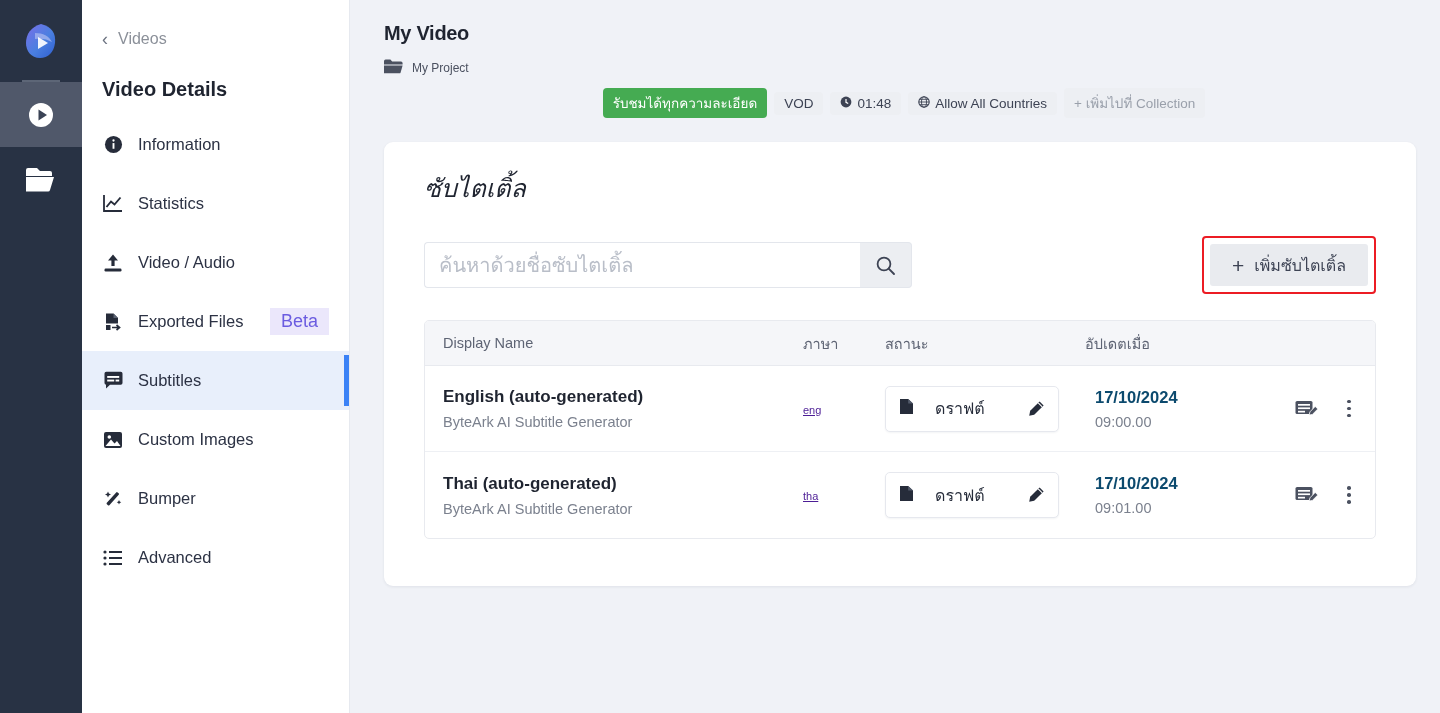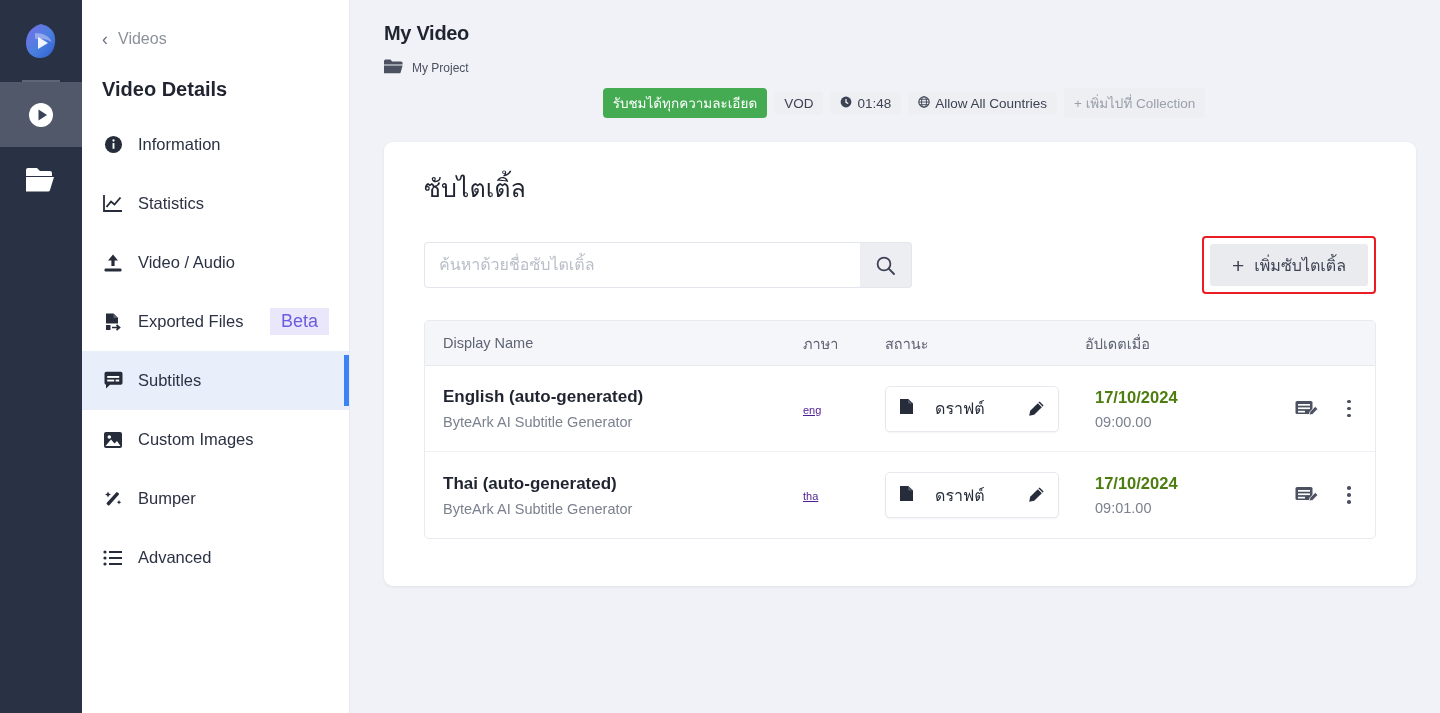--- a/index.html
+++ b/index.html
@@ -88,31 +88,31 @@
   .chip.green { background: #45ab52; color: #ffffff; }
   .chip.muted { color: #9aa0ab; }
 
   .card {
     margin-top: 24px; margin-right: 8px;
     background: #ffffff; border-radius: 9px;
     box-shadow: 0 1px 3px rgba(25,35,60,.08);
     padding: 26px 40px 38px 40px;
     height: 444px;
   }
-  .card-title { font-size: 25px; color: #1f2430; }
+  .card-title { font-size: 25px; color: #1f2430; font-style: italic; }
 
   .toolbar {
     display: flex; align-items: center; justify-content: space-between;
     margin-top: 28px;
   }
   .search-wrap { display: flex; width: 488px; height: 46px; }
   .search-input {
     flex: 1; border: 1px solid #e3e6ec; border-right: none;
     border-radius: 4px 0 0 4px; padding: 0 14px;
-    font-size: 16px; font-family: inherit; color: #2c3244;
+    font-size: 20px; font-family: inherit; color: #2c3244;
     outline: none; background: #fff;
   }
   .search-input::placeholder { color: #b9bec8; }
   .search-btn {
     width: 52px; border: 1px solid #e3e6ec; border-left: none;
     border-radius: 0 4px 4px 0; background: #eceef2;
     display: flex; align-items: center; justify-content: center; cursor: pointer;
   }
   .add-wrap { border: 2.5px solid #ec1c24; border-radius: 4px; padding: 6px; }
   .add-btn {
@@ -133,21 +133,21 @@
   .cell { padding: 0 18px; }
   .c-name   { flex: 0 0 360px; }
   .c-lang   { flex: 0 0 82px; }
   .c-status { flex: 0 0 200px; }
   .c-date   { flex: 1; }
   .c-act    { flex: 0 0 120px; display: flex; align-items: center; justify-content: flex-end; gap: 22px; }
 
   .name-main { font-size: 17px; font-weight: bold; color: #1f2430; }
   .name-sub  { font-size: 14.5px; color: #7b818e; margin-top: 7px; }
   .lang-val  { font-size: 11px; color: #4c1d95; text-decoration: underline; }
-  .date-main { font-size: 16.5px; font-weight: bold; color: #4d7c0f; }
+  .date-main { font-size: 16.5px; font-weight: bold; color: #0c4a6e; }
   .date-sub  { font-size: 14.5px; color: #7b818e; margin-top: 7px; }
 
   .status-chip {
     display: inline-flex; align-items: center; justify-content: space-between;
     width: 174px; height: 46px; padding: 0 13px;
     border: 1px solid #e6e8ee; border-radius: 5px; background: #fff;
     box-shadow: 0 1px 2px rgba(25,35,60,.05); cursor: pointer;
   }
   .status-left { display: flex; align-items: center; gap: 21px; font-size: 16px; color: #262c3a; }
   .icon-btn { background: none; border: none; cursor: pointer; display: flex; align-items: center; padding: 0; }

